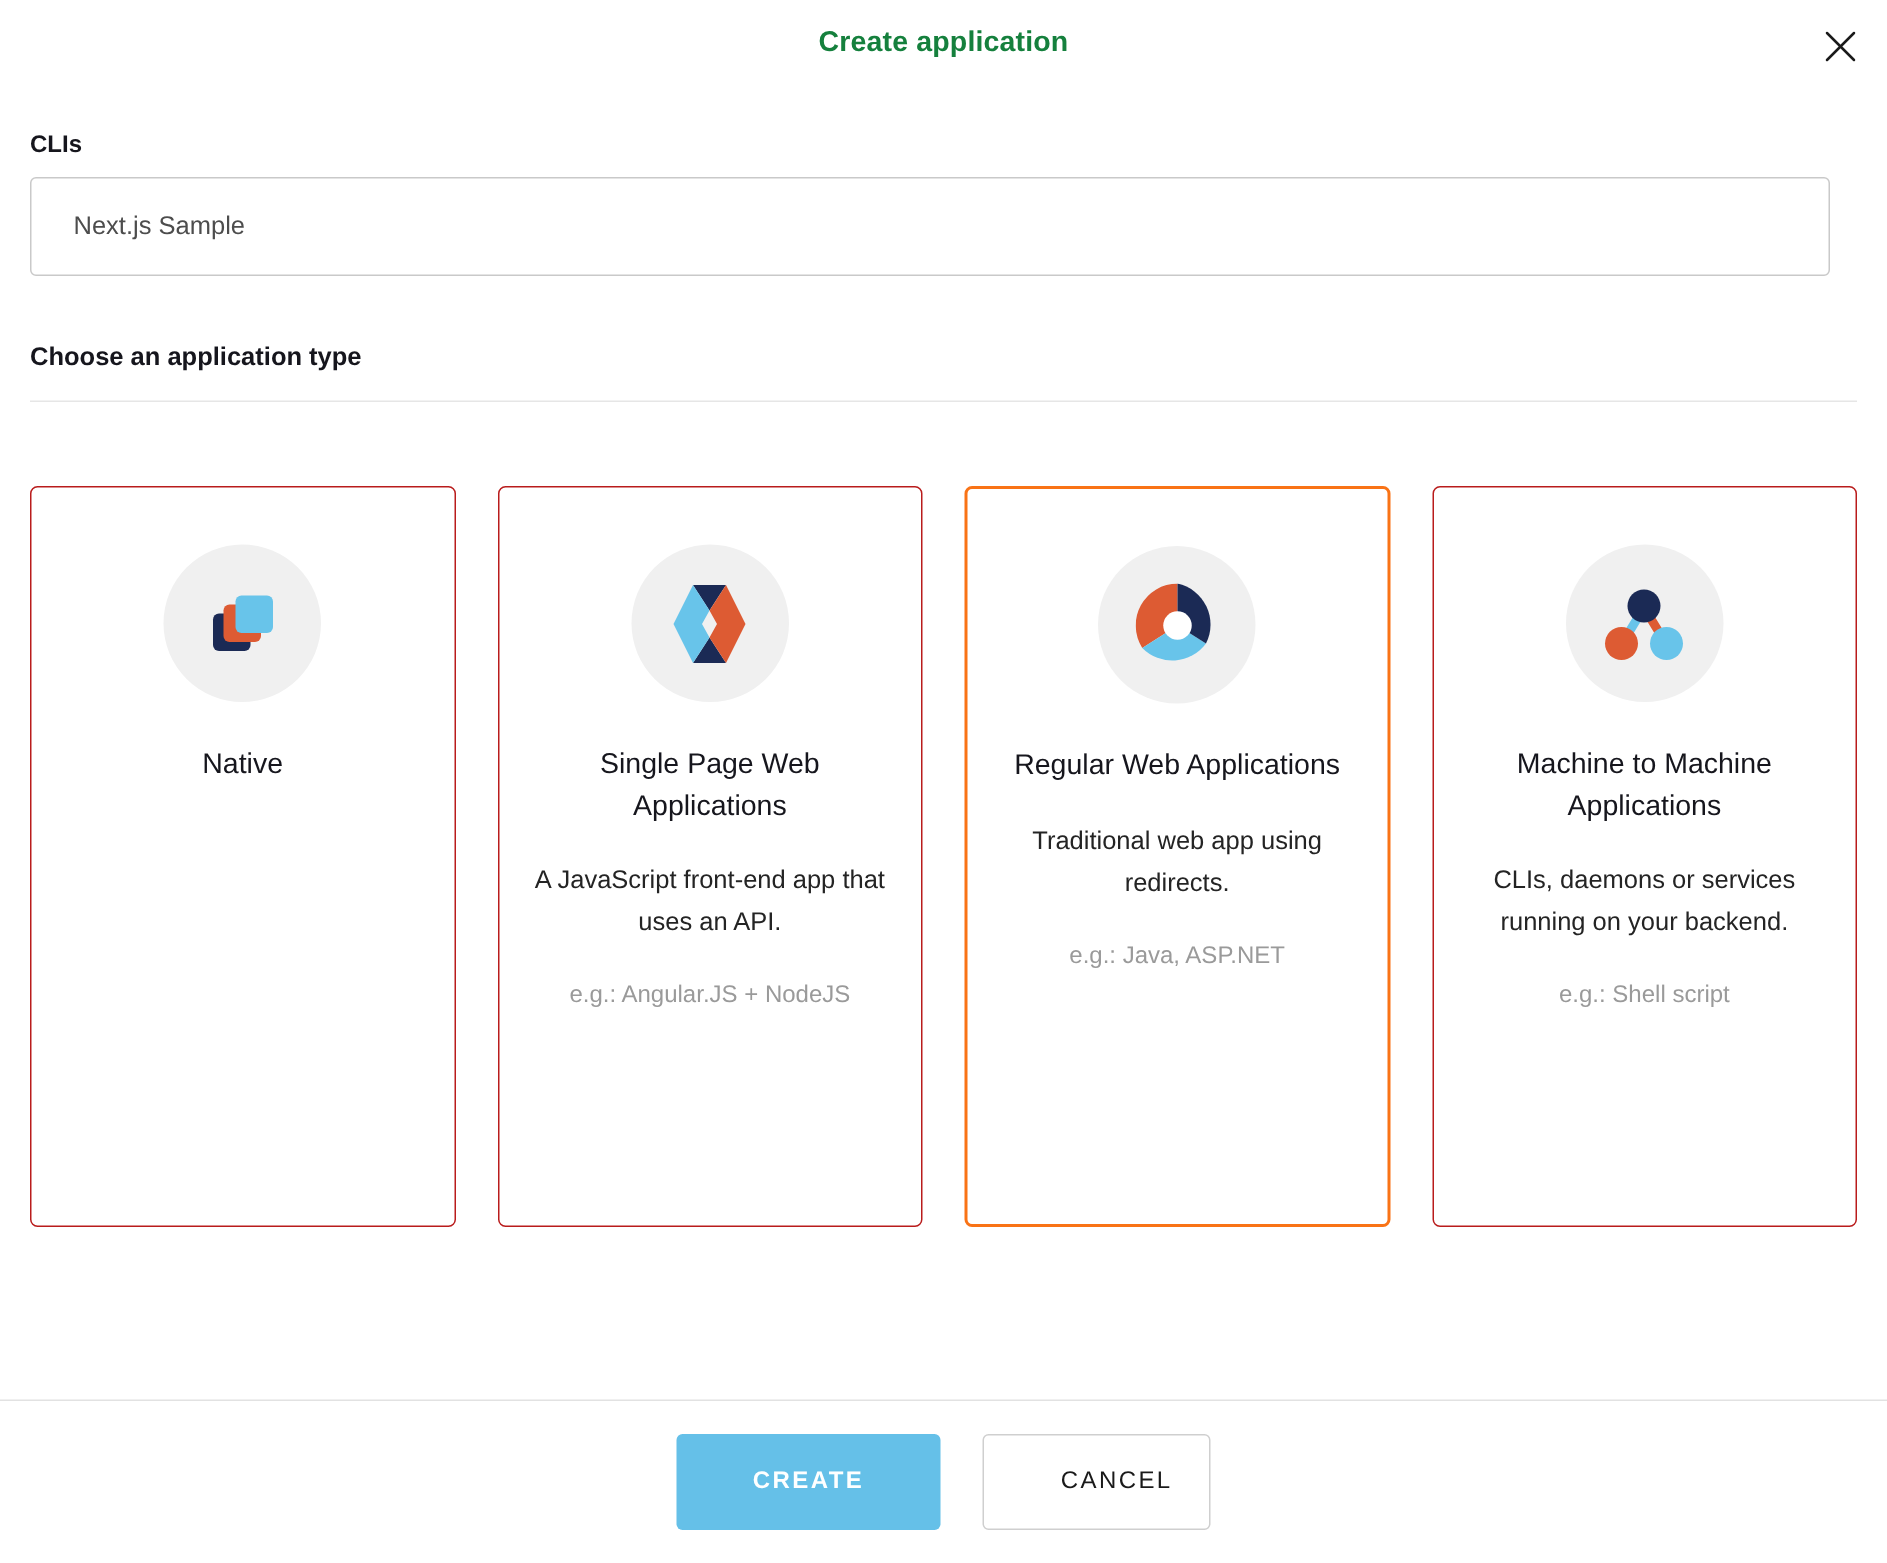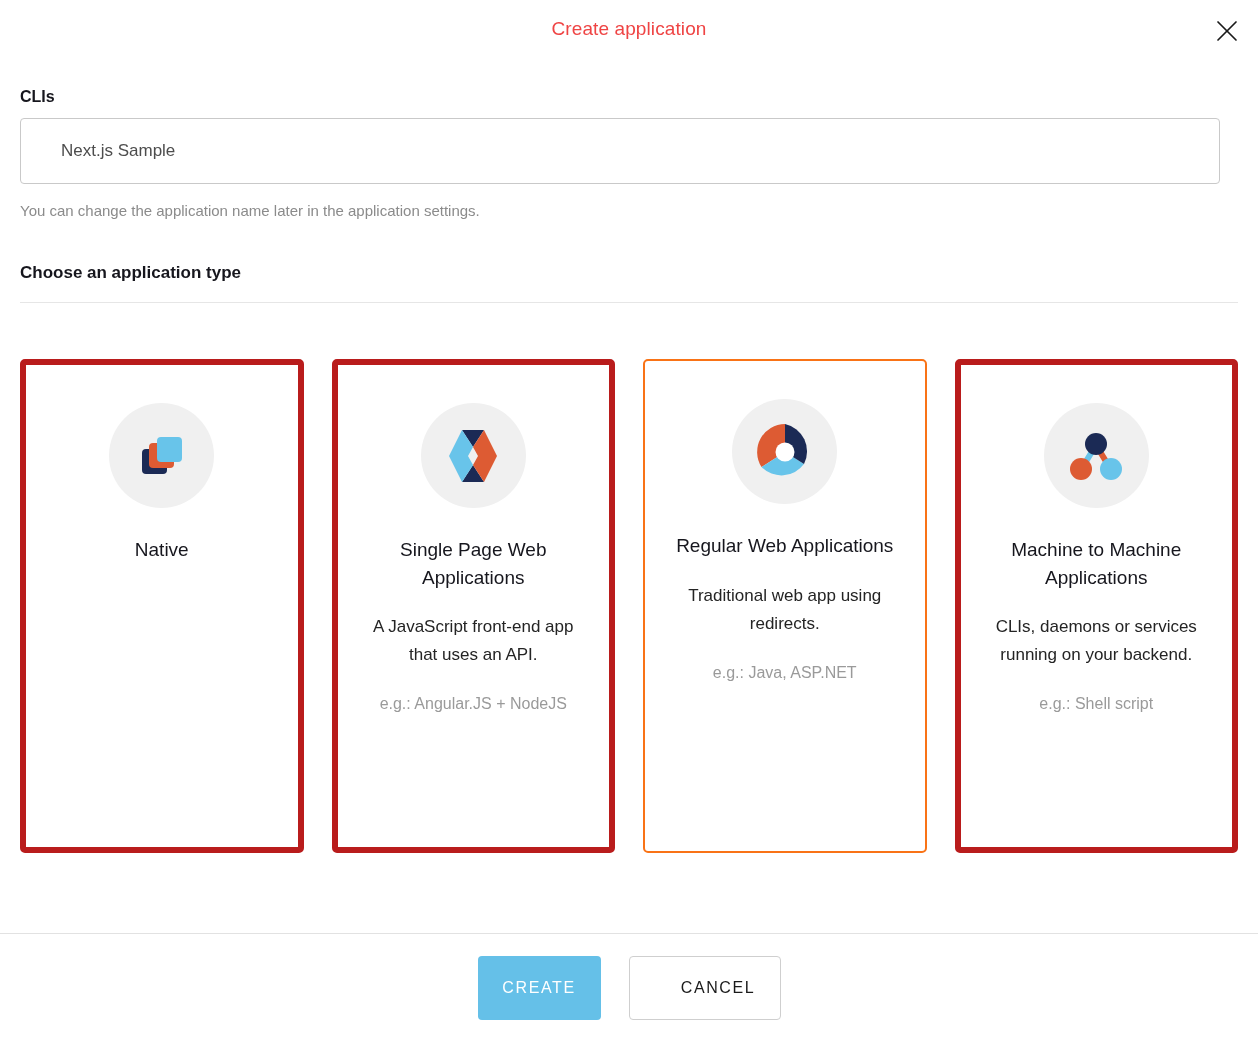--- a/index.html
+++ b/index.html
@@ -25,22 +25,22 @@
     position: relative;
     height: 62px;
     flex: 0 0 62px;
   }
   .dialog-title {
     position: absolute;
     left: 0; right: 0;
     top: 18px;
     text-align: center;
     font-size: 19px;
-    font-weight: 400;
-    color: #ef4444;
+    font-weight: 700;
+    color: #15803d;
     letter-spacing: 0.1px;
   }
   .close-button {
     position: absolute;
     right: 14px;
     top: 14px;
     width: 34px; height: 34px;
     display: flex;
     align-items: center;
     justify-content: center;
@@ -64,21 +64,21 @@
     color: #16161d;
     margin: 26px 0 12px 0;
   }
 
   .name-input {
     display: block;
     width: 1200px;
     height: 66px;
     border: 1px solid #c9c9c9;
     border-radius: 4px;
-    padding: 0 40px;
+    padding: 0 28px;
     font-size: 17px;
     font-family: "Liberation Sans", sans-serif;
     color: #4d4d4d;
     background: #ffffff;
     outline: none;
   }
   .name-input::placeholder { color: #a8a8a8; }
 
   .field-hint {
     margin: 18px 0 0 0;
@@ -103,21 +103,21 @@
   .card-grid {
     display: grid;
     grid-template-columns: repeat(4, 1fr);
     gap: 28px;
     margin-top: 56px;
   }
 
   .type-card {
     position: relative;
     height: 494px;
-    border: 6px solid #b91c1c;
+    border: 1px solid #b91c1c;
     border-radius: 5px;
     background: #ffffff;
     padding: 38px 22px 0 22px;
     display: flex;
     flex-direction: column;
     align-items: center;
     cursor: pointer;
   }
   .type-card.selected {
     border: 2px solid #f97316;
@@ -173,24 +173,25 @@
     font-size: 16px;
     letter-spacing: 1.6px;
     border-radius: 4px;
     cursor: pointer;
     height: 64px;
     display: inline-flex;
     align-items: center;
     justify-content: center;
   }
   .btn-primary {
-    width: 123px;
+    width: 176px;
     background: #65c0e8;
     color: #ffffff;
     border: none;
+    font-weight: bold;
   }
   .btn-secondary {
     width: 152px;
     background: #ffffff;
     color: #1a1a1a;
     border: 1px solid #cfcfcf;
     padding-left: 33px;
   }
 </style>
 </head>
@@ -209,21 +210,20 @@
       </span>
     </button>
   </div>
 
   <div class="dialog-body">
 
     <div class="field-label">CLIs</div>
 
     <input class="name-input" type="text" value="Next.js Sample" style="">
 
-    <p class="field-hint">You can change the application name later in the application settings.</p>
 
     <h3 class="section-title">Choose an application type</h3>
     <hr class="section-divider">
 
     <div class="card-grid">
 
       <div class="type-card">
         <div class="card-icon-circle">
           <span>
             <svg width="48" height="48" viewBox="0 0 48 48" aria-hidden="true">

